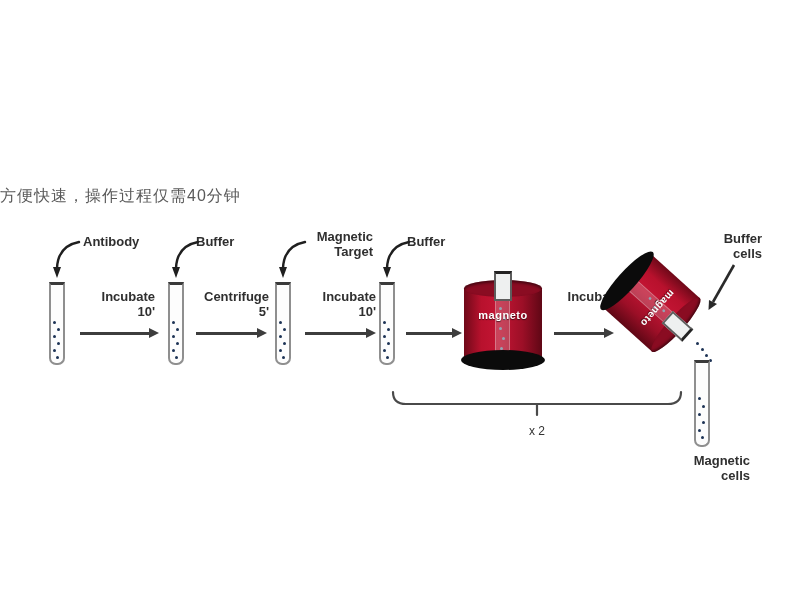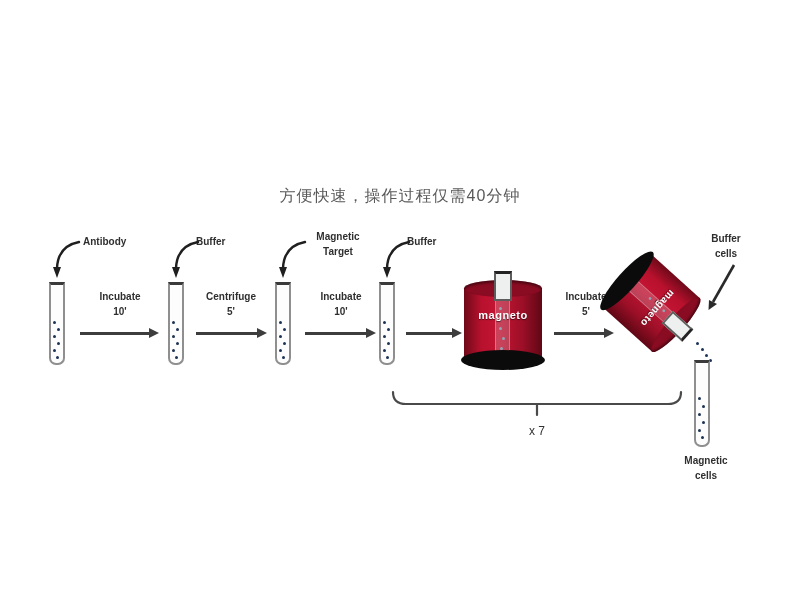--- a/index.html
+++ b/index.html
@@ -1,21 +1,21 @@
 <!DOCTYPE html>
 <html><head>
 <meta charset="utf-8">
 <style>
   html,body{margin:0;padding:0;background:#fff;}
   .canvas{position:relative;width:800px;height:600px;background:#ffffff;overflow:hidden;
           font-family:"Liberation Sans", sans-serif;}
-  .title{position:absolute;left:0;top:186px;width:800px;text-align:center;
+  .title{position:absolute;left:0;top:186px;width:800px;
          font-size:16px;color:#595959;letter-spacing:1px;}
-  .lbl{position:absolute;font-size:10px;font-weight:bold;color:#2f2f2f;line-height:15px;}
-  .center{text-align:center;}
+  .lbl{position:absolute;font-size:13px;font-weight:bold;color:#2f2f2f;line-height:15px;}
+  .center{text-align:right;}
   
   .tube{position:absolute;width:12px;height:78px;background:#fdfdfd;
         border:2px solid #8f8f8f;border-top:3px solid #3a3a3a;border-radius:0 0 7px 7px;}
   .dot{position:absolute;width:3px;height:3px;border-radius:50%;background:#1d3355;}
   
   .harrow{position:absolute;height:3px;background:#3d3d3d;}
   .harrow::after{content:"";position:absolute;right:-9px;top:-4px;width:0;height:0;
         border-left:10px solid #3d3d3d;border-top:5px solid transparent;border-bottom:5px solid transparent;}
   .svgabs{position:absolute;}
   
@@ -185,15 +185,15 @@
     <div class="dot" style="left:5px;top:73px;"></div>
   </div>
   <div class="lbl center" style="left:662px;top:453px;width:88px;">
     <div>Magnetic</div>
     <div>cells</div>
   </div>
 
   <svg class="svgabs" style="left:390px;top:389px;" width="294" height="30" viewBox="0 0 294 30">
     <path d="M3,3 Q3,15 16,15 L278,15 Q291,15 291,3 M147,15 L147,26" stroke="#4a4a4a" stroke-width="2.2" fill="none" stroke-linecap="round"></path>
   </svg>
-  <div class="xlabel center" style="left:513px;top:424px;width:48px;text-align:center;">x 7</div>
+  <div class="xlabel center" style="left:513px;top:424px;width:48px;text-align:center;">x 2</div>
 
 </div>
 
 </body></html>

